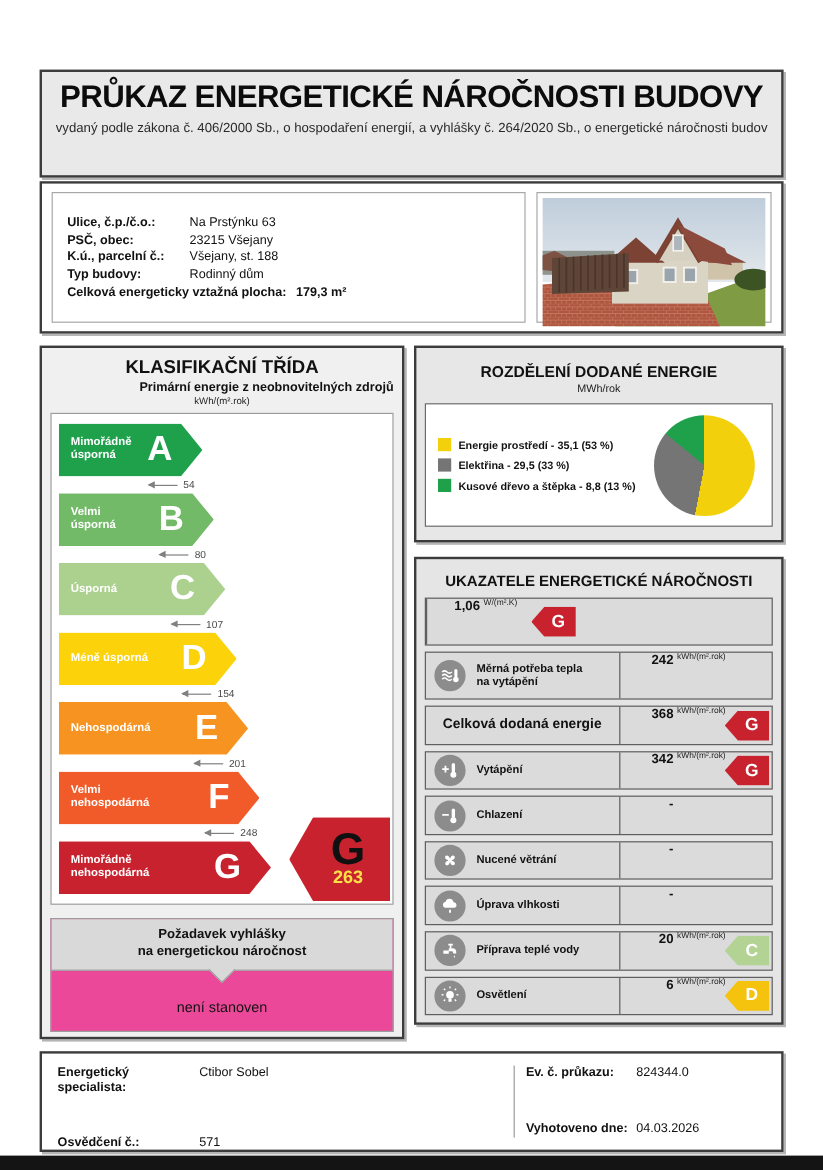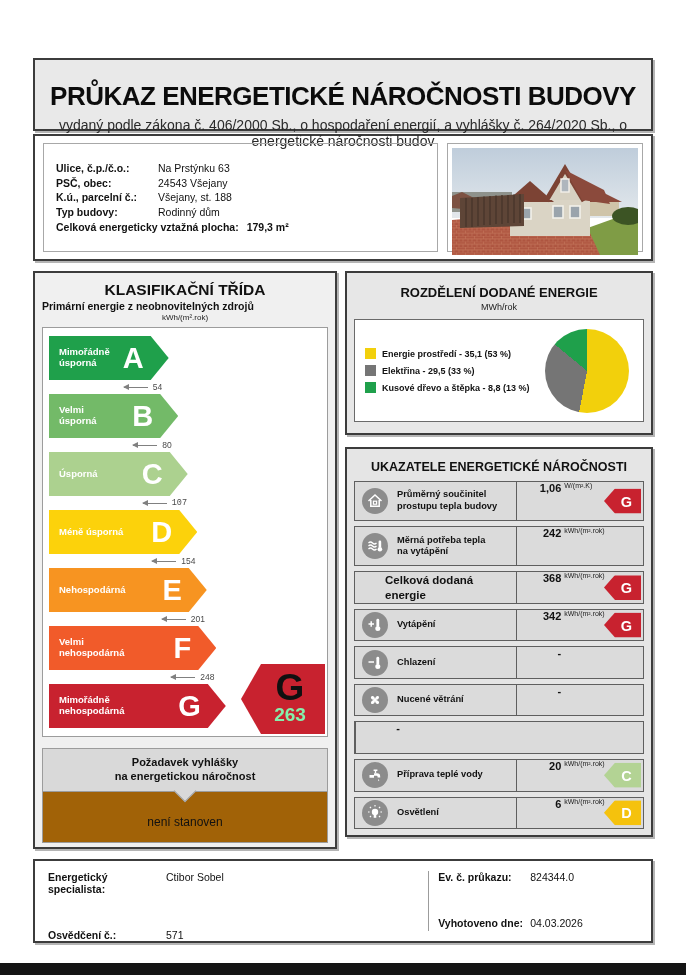--- a/index.html
+++ b/index.html
@@ -3,59 +3,59 @@
 <meta charset="utf-8">
 <style>
   html,body{margin:0;padding:0;}
   body{width:686px;height:975px;background:#ffffff;overflow:hidden;
        font-family:"Liberation Sans", sans-serif;color:#111;}
   .content{position:absolute;left:33px;top:58px;width:620px;}
   .box{border:2px solid #3c3c3c;box-shadow:2px 2px 0 #b5b5b5;box-sizing:border-box;background:#fff;}
   .pre{white-space:pre-line;}
 
   
-  .title-box{height:73px;background:#e9e9e9;text-align:center;padding-top:21px;}
+  .title-box{height:90px;background:#e9e9e9;text-align:center;padding-top:5px;}
   .main-title{font-size:26px;font-weight:bold;letter-spacing:-.5px;color:#0c0c0c;}
-  .sub-title{font-size:14px;color:#2a2a2a;margin-top:5px;}
+  .sub-title{font-size:11px;color:#2a2a2a;margin-top:5px;}
 
   
   .bld-box{height:127px;margin-top:3px;display:flex;gap:9px;padding:7px 8px;}
   .bld-info{flex:1;border:1px solid #a8a8a8;padding:17px 12px;display:flex;flex-direction:column;justify-content:space-around;}
   .f-row{font-size:10.5px;display:flex;}
   .f-row .lab{font-weight:bold;width:102px;flex:none;}
   .f-row.wide .lab{width:auto;margin-right:8px;}
   .f-row.wide .val{font-weight:bold;}
   .photo-box{width:196px;flex:none;border:1px solid #a8a8a8;background:#fff;padding:4px;box-sizing:border-box;}
   .photo-box svg{display:block;}
 
   
   .panels{display:flex;gap:8px;margin-top:10px;align-items:flex-start;}
 
   
   .class-panel{width:304px;height:578px;background:#f0f0f0;padding:6px 7px;}
   .cp-title{font-size:15.5px;font-weight:bold;text-align:center;margin-top:2px;}
-  .cp-sub{font-size:10.5px;font-weight:bold;text-align:left;margin-top:1px;}
+  .cp-sub{font-size:10.5px;font-weight:bold;text-align:right;margin-top:1px;}
   .cp-unit{font-size:8px;text-align:center;margin-top:1px;color:#222;}
   .bands-box{border:1px solid #9c9c9c;background:#fff;margin-top:5px;padding:8px 6px 6px 6px;height:394px;position:relative;}
   .band{height:44px;position:relative;display:flex;align-items:center;
         clip-path:polygon(0 0, calc(100% - 18px) 0, 100% 50%, calc(100% - 18px) 100%, 0 100%);}
   .band-label{color:#fff;font-weight:bold;font-size:9.5px;line-height:1.15;padding-left:10px;}
   .band-letter{position:absolute;right:25px;top:50%;transform:translateY(-50%);
                color:#fff;font-weight:bold;font-size:29px;}
   .thr{height:14px;display:flex;align-items:center;justify-content:flex-end;}
   .thr-line{width:24px;height:0;border-top:1px solid #808080;position:relative;display:inline-block;}
   .thr-line::before{content:"";position:absolute;left:-1px;top:-3.5px;border-top:3px solid transparent;
                     border-bottom:3px solid transparent;border-right:6px solid #808080;}
   .thr-num{font-size:8.5px;color:#4a4a4a;margin-left:5px;min-width:16px;}
   .result-marker{position:absolute;right:2px;bottom:2px;width:84px;height:70px;
                  clip-path:polygon(20px 0,100% 0,100% 100%,20px 100%,0 50%);
                  display:flex;flex-direction:column;align-items:center;justify-content:center;padding-left:14px;box-sizing:border-box;}
   .rm-letter{font-size:37px;font-weight:bold;color:#101010;line-height:.85;}
-  .rm-value{font-size:19px;font-weight:bold;color:#86efac;}
-  .req-box{border:1px solid #9c9c9c;background:#a16207;margin-top:11px;}
+  .rm-value{font-size:15px;font-weight:bold;color:#fde047;}
+  .req-box{border:1px solid #9c9c9c;background:#ec4899;margin-top:11px;}
   .req-head{background:#d9d9d9;border-bottom:1px solid #9c9c9c;text-align:center;
             font-size:11px;font-weight:bold;padding:7px 4px;line-height:1.25;}
   .req-tail{width:15px;height:15px;background:#d9d9d9;border-right:1px solid #9c9c9c;border-bottom:1px solid #9c9c9c;
             transform:rotate(45deg);margin:-9px auto 0 auto;position:relative;}
   .req-value{text-align:center;font-size:12px;font-weight:normal;padding:16px 0 13px 0;}
 
   
   .right-col{flex:1;}
   .split-panel{height:164px;background:#e7e7e7;padding:6px 7px;}
   .sp-title{font-size:13px;font-weight:bold;text-align:center;margin-top:6px;}
@@ -71,21 +71,21 @@
   .ip-title{font-size:12.5px;font-weight:bold;text-align:center;padding:5px 0 7px 0;}
   .ind-rows{display:flex;flex-direction:column;gap:5px;flex:1;}
   .ind-row{border:1px solid #5f5f5f;background:#dbdbdb;display:flex;flex:1;min-height:0;}
   .ind-row.tall{flex:1.25;}
   .ind-left{width:56%;display:flex;align-items:center;gap:9px;padding-left:7px;box-sizing:border-box;}
   .ind-right{width:44%;border-left:1px solid #5f5f5f;display:flex;align-items:flex-start;gap:3px;
              padding-left:16px;position:relative;box-sizing:border-box;}
   .ind-icon{width:26px;height:26px;border-radius:50%;background:#8c8c8c;flex:none;
             display:flex;align-items:center;justify-content:center;}
   .ind-label{font-size:9.3px;font-weight:bold;line-height:1.25;}
-  .ind-label.big{font-size:11.5px;padding-left:7px;margin-left:16px;}
+  .ind-label.big{font-size:11.5px;padding-left:7px;}
   .ind-value{font-size:11px;font-weight:bold;min-width:28px;text-align:right;}
   .ind-unit{font-size:7px;color:#222;}
   .badge{position:absolute;right:2px;top:50%;transform:translateY(-50%);width:37px;height:25px;
          clip-path:polygon(11px 0,100% 0,100% 100%,11px 100%,0 50%);
          display:flex;align-items:center;justify-content:center;padding-left:8px;box-sizing:border-box;}
   .badge span{color:#fff;font-weight:bold;font-size:14.5px;}
 
   
   .footer-box{margin-top:10px;height:84px;display:flex;padding:10px 0;}
   .foot-col{display:flex;flex-direction:column;justify-content:space-around;padding-left:13px;box-sizing:border-box;gap:34px;}
@@ -109,21 +109,21 @@
   </div>
 
   <div class="box bld-box">
     <div class="bld-info">
       <div class="f-row">
           <span class="lab">Ulice, č.p./č.o.:</span>
           <span class="val">Na Prstýnku 63</span>
         </div>
       <div class="f-row">
           <span class="lab">PSČ, obec:</span>
-          <span class="val">24543 Všejany</span>
+          <span class="val">23215 Všejany</span>
         </div>
       <div class="f-row">
           <span class="lab">K.ú., parcelní č.:</span>
           <span class="val">Všejany, st. 188</span>
         </div>
       <div class="f-row">
           <span class="lab">Typ budovy:</span>
           <span class="val">Rodinný dům</span>
         </div>
       <div class="f-row wide">
@@ -192,21 +192,21 @@
         </div>
         <div class="thr" style="width: 47.5%;">
             <span class="thr-line"></span>
             <span class="thr-num">80</span>
           </div>
 
         <div class="band" style="background: rgb(172, 209, 143); width: 51%;">
           <span class="band-label pre">Úsporná</span>
           <span class="band-letter">C</span>
         </div>
-        <div class="thr" style="width: 51%; font-family: Liberation Mono, monospace;">
+        <div class="thr" style="width: 51%;">
             <span class="thr-line"></span>
             <span class="thr-num">107</span>
           </div>
 
         <div class="band" style="background: rgb(252, 210, 11); width: 54.5%;">
           <span class="band-label pre">Méně úsporná</span>
           <span class="band-letter">D</span>
         </div>
         <div class="thr" style="width: 54.5%;">
             <span class="thr-line"></span>
@@ -274,30 +274,20 @@
           </div>
           <div class="pie" style="background: conic-gradient(rgb(242, 208, 12) 0%, rgb(242, 208, 12) 53%, rgb(117, 117, 117) 53%, rgb(117, 117, 117) 86%, rgb(31, 160, 75) 86%, rgb(31, 160, 75) 99%);"></div>
         </div>
       </div>
 
       <div class="box ind-panel">
         <div class="ip-title">UKAZATELE ENERGETICKÉ NÁROČNOSTI</div>
         <div class="ind-rows">
 
           <div class="ind-row tall">
-            <div class="ind-left">
-              <span class="ind-icon">
-                <svg width="18" height="18" viewBox="0 0 18 18">
-                    <path d="M2.5 9 L9 3 L15.5 9 M4.8 8 V14.2 H13.2 V8" fill="none" stroke="#fff" stroke-width="1.5"></path>
-                    <rect x="7.4" y="9.2" width="3.2" height="3" fill="none" stroke="#fff" stroke-width="1.2"></rect>
-                  </svg>
-              </span>
-              <span class="ind-label pre">Průměrný součinitel
-prostupu tepla budovy</span>
-            </div>
             <div class="ind-right">
               <span class="ind-value">1,06</span>
               <span class="ind-unit">W/(m².K)</span>
               <span class="badge" style="background: rgb(200, 34, 47);">
                   <span>G</span>
                 </span>
             </div>
           </div>
 
           <div class="ind-row tall">
@@ -386,20 +376,29 @@
               <span class="ind-label">Nucené větrání</span>
             </div>
             <div class="ind-right">
               <span class="ind-value">-</span>
               <span class="ind-unit"></span>
 
             </div>
           </div>
 
           <div class="ind-row">
+            <div class="ind-left">
+              <span class="ind-icon">
+                <svg width="18" height="18" viewBox="0 0 18 18">
+                    <path d="M5 10.5 a2.6 2.6 0 0 1 0.3 -5.1 a3.4 3.4 0 0 1 6.6 0.4 a2.3 2.3 0 0 1 0.4 4.6 Z" fill="#fff"></path>
+                    <path d="M9 11.5 q1.8 2.4 0 3.6 q-1.8 -1.2 0 -3.6 Z" fill="#fff"></path>
+                  </svg>
+              </span>
+              <span class="ind-label">Úprava vlhkosti</span>
+            </div>
             <div class="ind-right">
               <span class="ind-value">-</span>
               <span class="ind-unit"></span>
 
             </div>
           </div>
 
           <div class="ind-row">
             <div class="ind-left">
               <span class="ind-icon">

